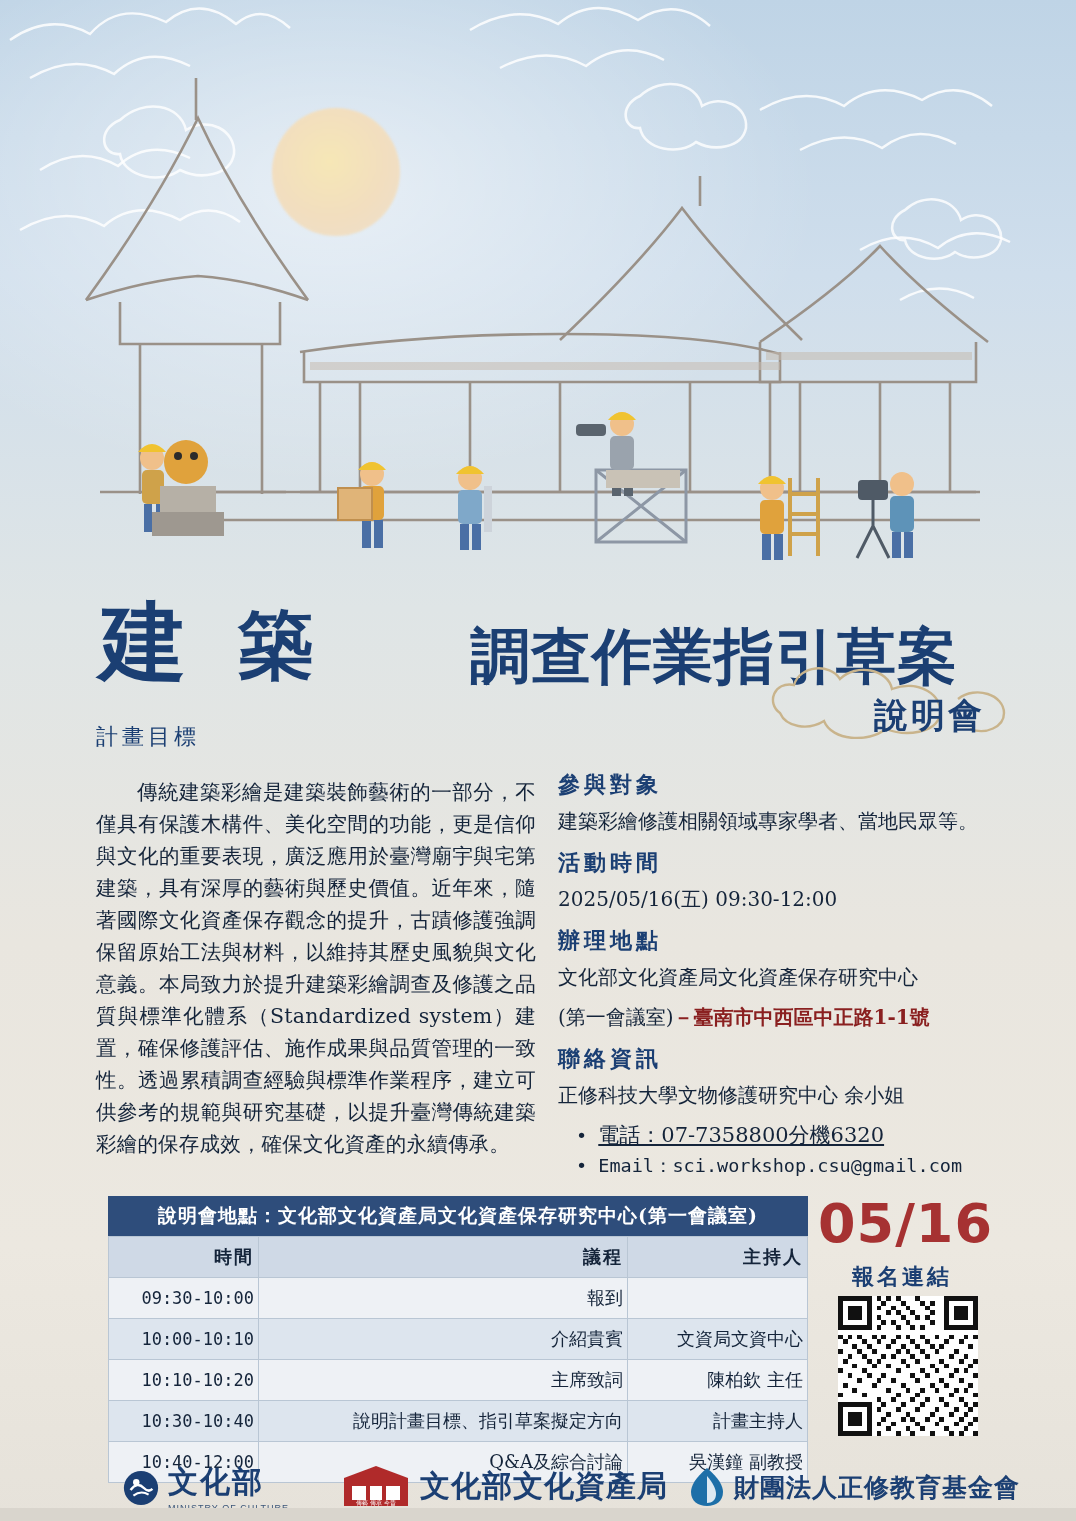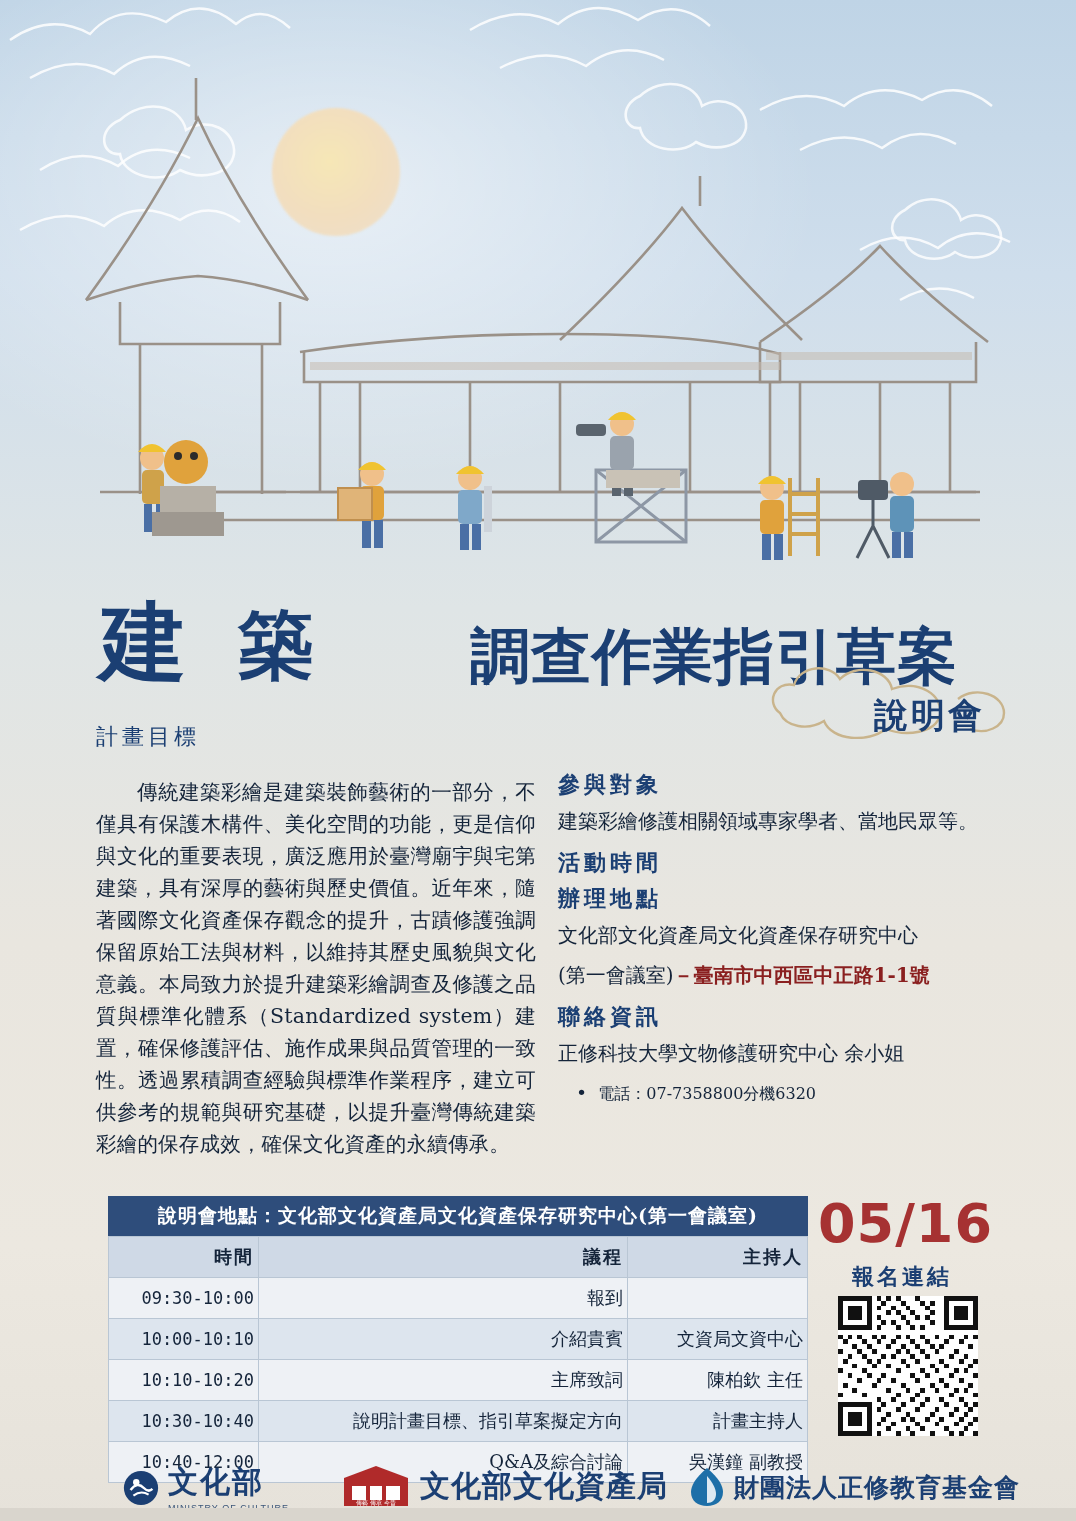--- a/index.html
+++ b/index.html
@@ -79,21 +79,21 @@
   .r-text {
     font-family: "DejaVu Serif", serif;
     font-size: 20px; line-height: 30px; color: #14243a; margin-bottom: 12px;
   }
   .r-text.small-gap { margin-bottom: 10px; }
   .addr-red { color: #8a2020; font-weight: bold; }
   .bullet-line {
     font-family: "DejaVu Sans Mono", monospace;
     font-size: 18.5px; line-height: 30px; color: #14243a; padding-left: 18px;
   }
-  .bullet-line .cn { font-family: "DejaVu Serif", serif; font-size: 16px; }
+  .bullet-line .cn { font-family: "DejaVu Serif", serif; font-size: 21px; text-decoration: underline; }
   
   .table-wrap { position: absolute; left: 108px; top: 1196px; width: 700px; }
   .tbl-title {
     background: #2e4d7b; color: #ffffff;
     font-family: "DejaVu Serif", serif; font-size: 19px; font-weight: bold;
     padding: 7px 10px; text-align: center; letter-spacing: 1px;
   }
   table { border-collapse: collapse; width: 100%; }
   th, td {
     font-family: "DejaVu Serif", serif;
@@ -259,32 +259,37 @@
   <div class="left-col">
     <div class="sec-head">計畫目標</div>
     <div class="para">傳統建築彩繪是建築裝飾藝術的一部分，不僅具有保護木構件、美化空間的功能，更是信仰與文化的重要表現，廣泛應用於臺灣廟宇與宅第建築，具有深厚的藝術與歷史價值。近年來，隨著國際文化資產保存觀念的提升，古蹟修護強調保留原始工法與材料，以維持其歷史風貌與文化意義。本局致力於提升建築彩繪調查及修護之品質與標準化體系（Standardized system）建置，確保修護評估、施作成果與品質管理的一致性。透過累積調查經驗與標準作業程序，建立可供參考的規範與研究基礎，以提升臺灣傳統建築彩繪的保存成效，確保文化資產的永續傳承。</div>
   </div>
 
   <div class="right-col">
     <div class="r-head">參與對象</div>
     <div class="r-text">建築彩繪修護相關領域專家學者、當地民眾等。</div>
 
     <div class="r-head">活動時間</div>
+    <div class="r-text">2025/05/16(五) 09:30-12:00</div>
 
     <div class="r-head">辦理地點</div>
     <div class="r-text small-gap">文化部文化資產局文化資產保存研究中心</div>
     <div class="r-text">
       <span>(第一會議室)</span><span class="addr-red">－臺南市中西區中正路1-1號</span>
     </div>
 
     <div class="r-head">聯絡資訊</div>
     <div class="r-text small-gap">正修科技大學文物修護研究中心 余小姐</div>
     <div class="bullet-line">
       <span>•</span>
       <span class="cn">電話：07-7358800分機6320</span>
+    </div>
+    <div class="bullet-line">
+      <span>•</span>
+      <span>Email：sci.workshop.csu@gmail.com</span>
     </div>
   </div>
 
   <div class="table-wrap">
     <div class="tbl-title">說明會地點：文化部文化資產局文化資產保存研究中心(第一會議室)</div>
     <table>
       <thead>
         <tr>
           <th>時間</th>
           <th>議程</th>

